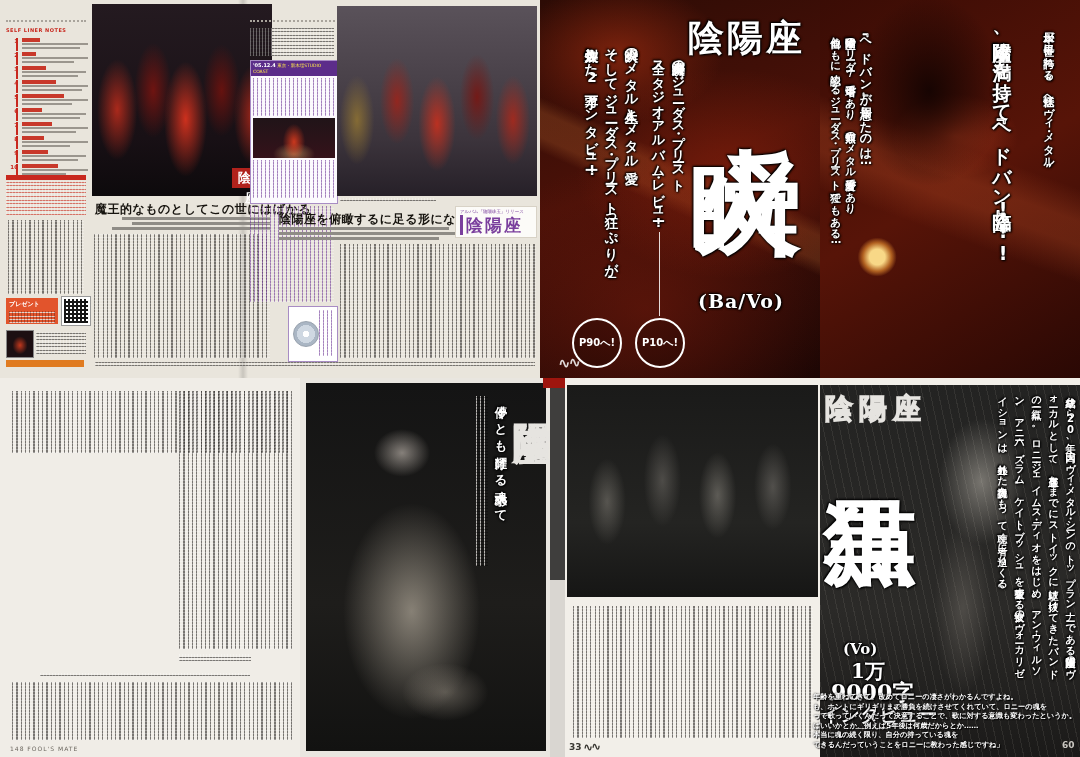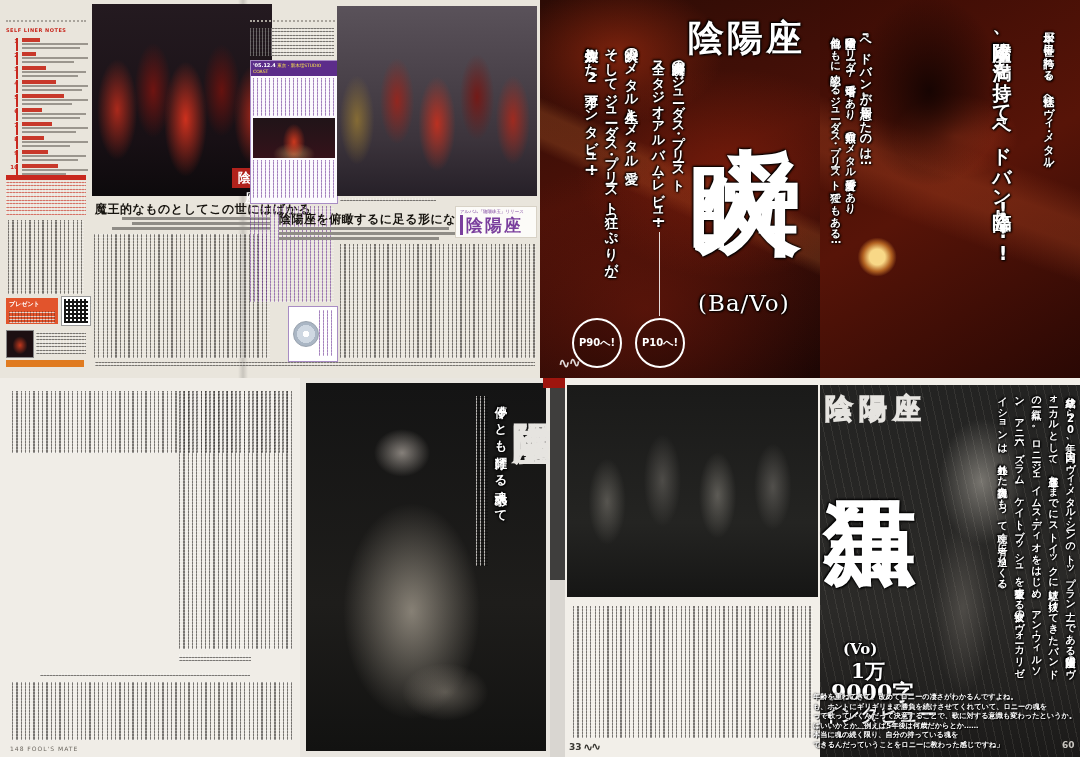--- a/index.html
+++ b/index.html
@@ -90,21 +90,21 @@
     linear-gradient(160deg,#2c0b05,#4a1108 45%,#1c0604);}
   .tr-photo-r{left:280px;top:0;width:260px;height:378px;background:
     radial-gradient(26px 26px at 22% 68%,#f8d887 0 30%,rgba(240,150,50,.6) 55%,transparent 75%),
     radial-gradient(110px 140px at 42% 24%,rgba(20,4,2,.95),transparent 68%),
     radial-gradient(90px 60px at 52% 36%,rgba(200,70,35,.55),transparent 70%),
     linear-gradient(200deg,transparent 40%,rgba(190,80,40,.30) 47% 52%,transparent 60%),
     linear-gradient(150deg,#3a0c05,#571408 50%,#2a0804);}
   .shadowed{color:#fff;text-shadow:0 0 3px #000,1px 1px 2px #000,-1px -1px 2px #000;}
   .tr-band{font-size:36px;font-weight:bold;letter-spacing:3px;}
   .tr-title{font-size:110px;line-height:112px;font-weight:bold;}
-  .tr-role{font-size:23px;font-weight:normal;letter-spacing:1px;}
+  .tr-role{font-size:19px;font-weight:bold;letter-spacing:1px;}
   .lead{font-weight:bold;}
   .lead>div{line-height:20px;}
   .badge{width:46px;height:46px;border:2px solid #fff;border-radius:50%;background:rgba(0,0,0,.18);
     color:#fff;font-weight:bold;font-size:10px;display:flex;align-items:center;justify-content:center;}
   .vline{width:1px;background:rgba(255,255,255,.85);}
   .logo-mark{color:rgba(255,255,255,.85);font-style:italic;font-weight:bold;font-size:15px;transform:rotate(-6deg);letter-spacing:-2px;}
   .tr-kicker{font-size:11px;font-weight:bold;line-height:13px;}
   .tr-headline{font-size:19px;font-weight:900;line-height:21px;}
   .tr-notes>div{line-height:15px;}
   .tr-note1{font-size:12px;font-weight:bold;}

